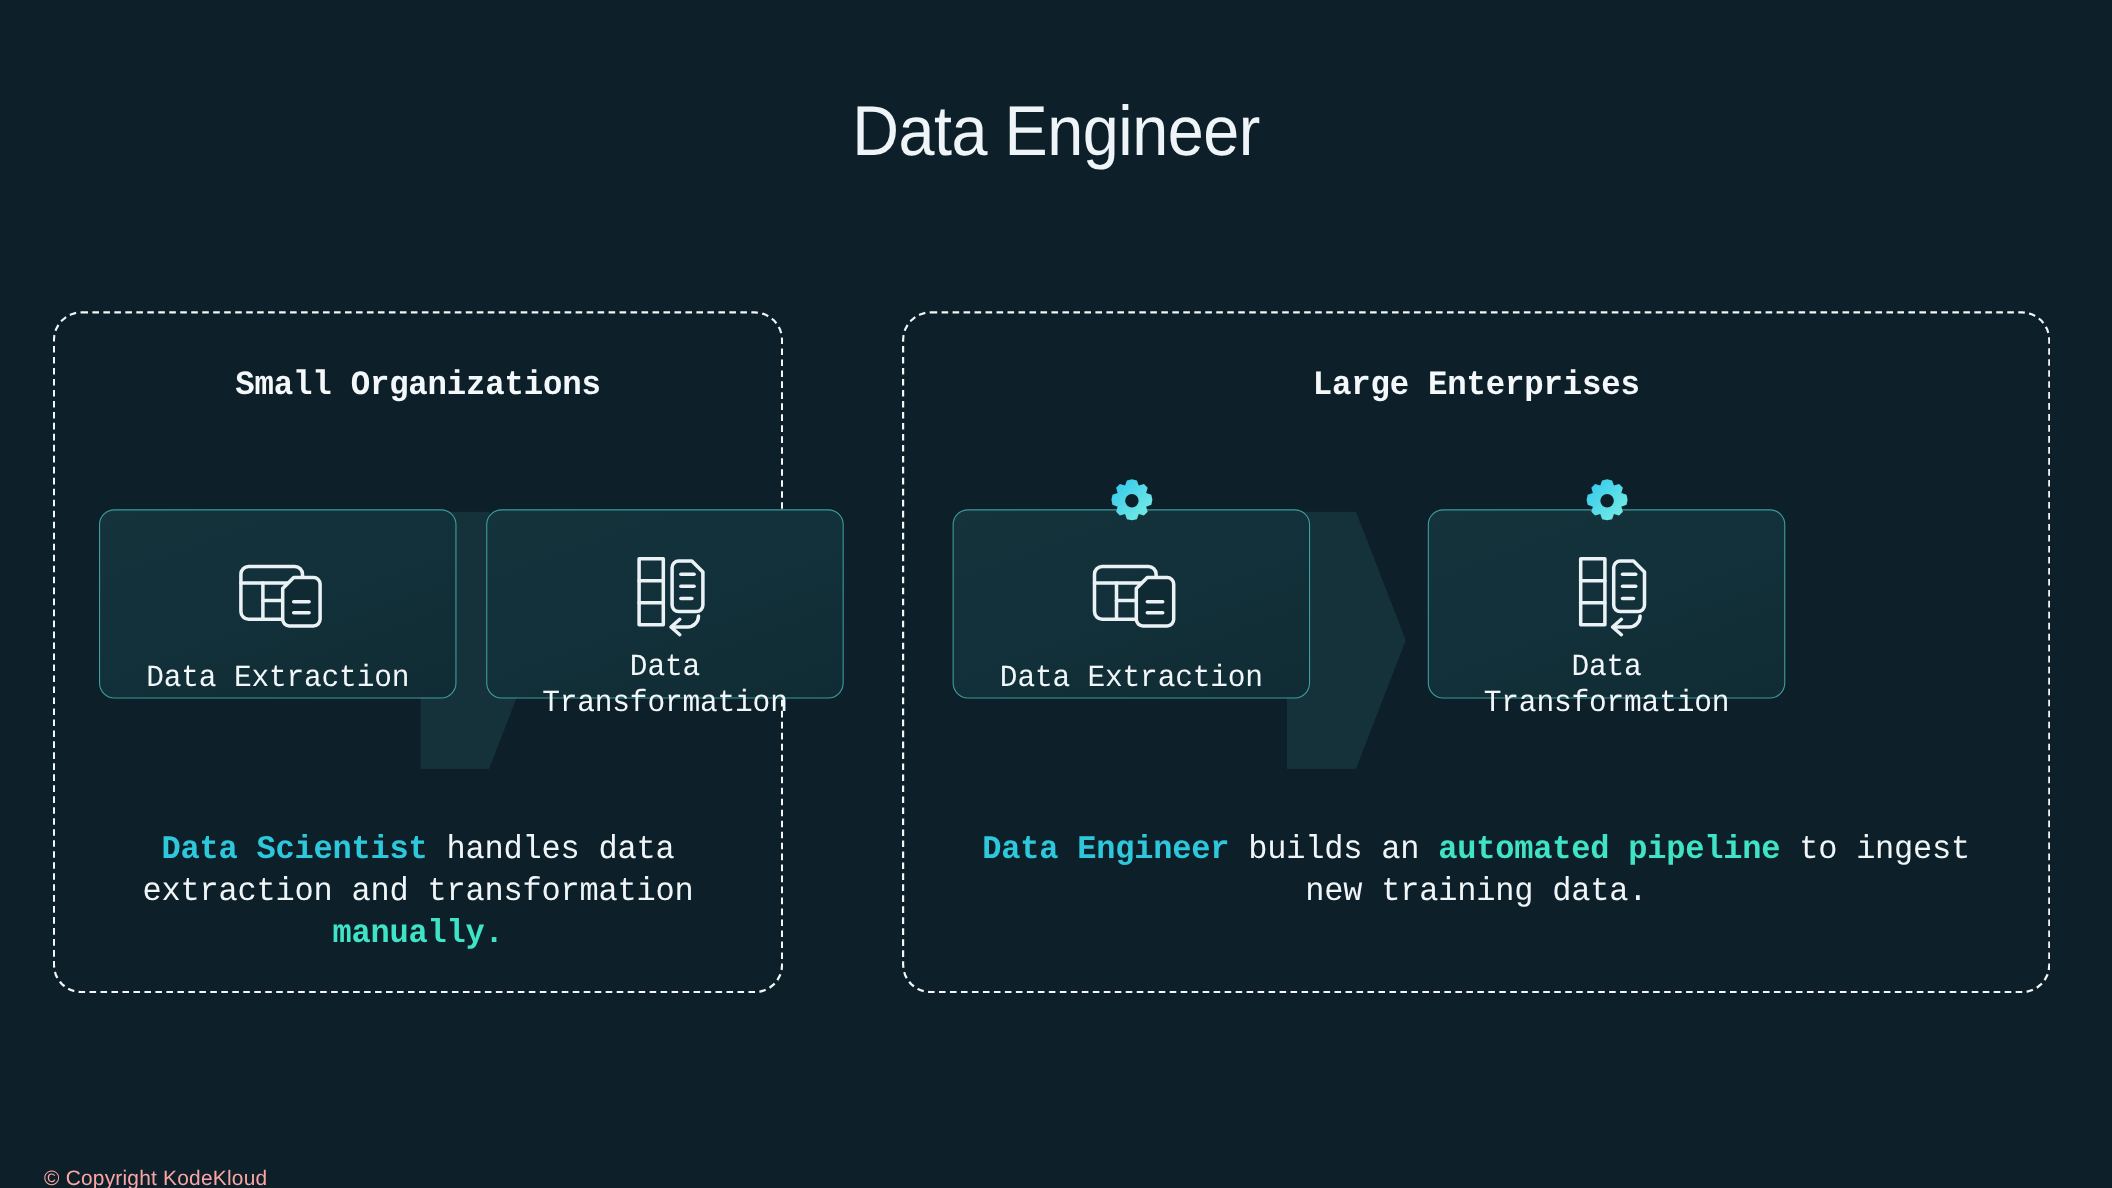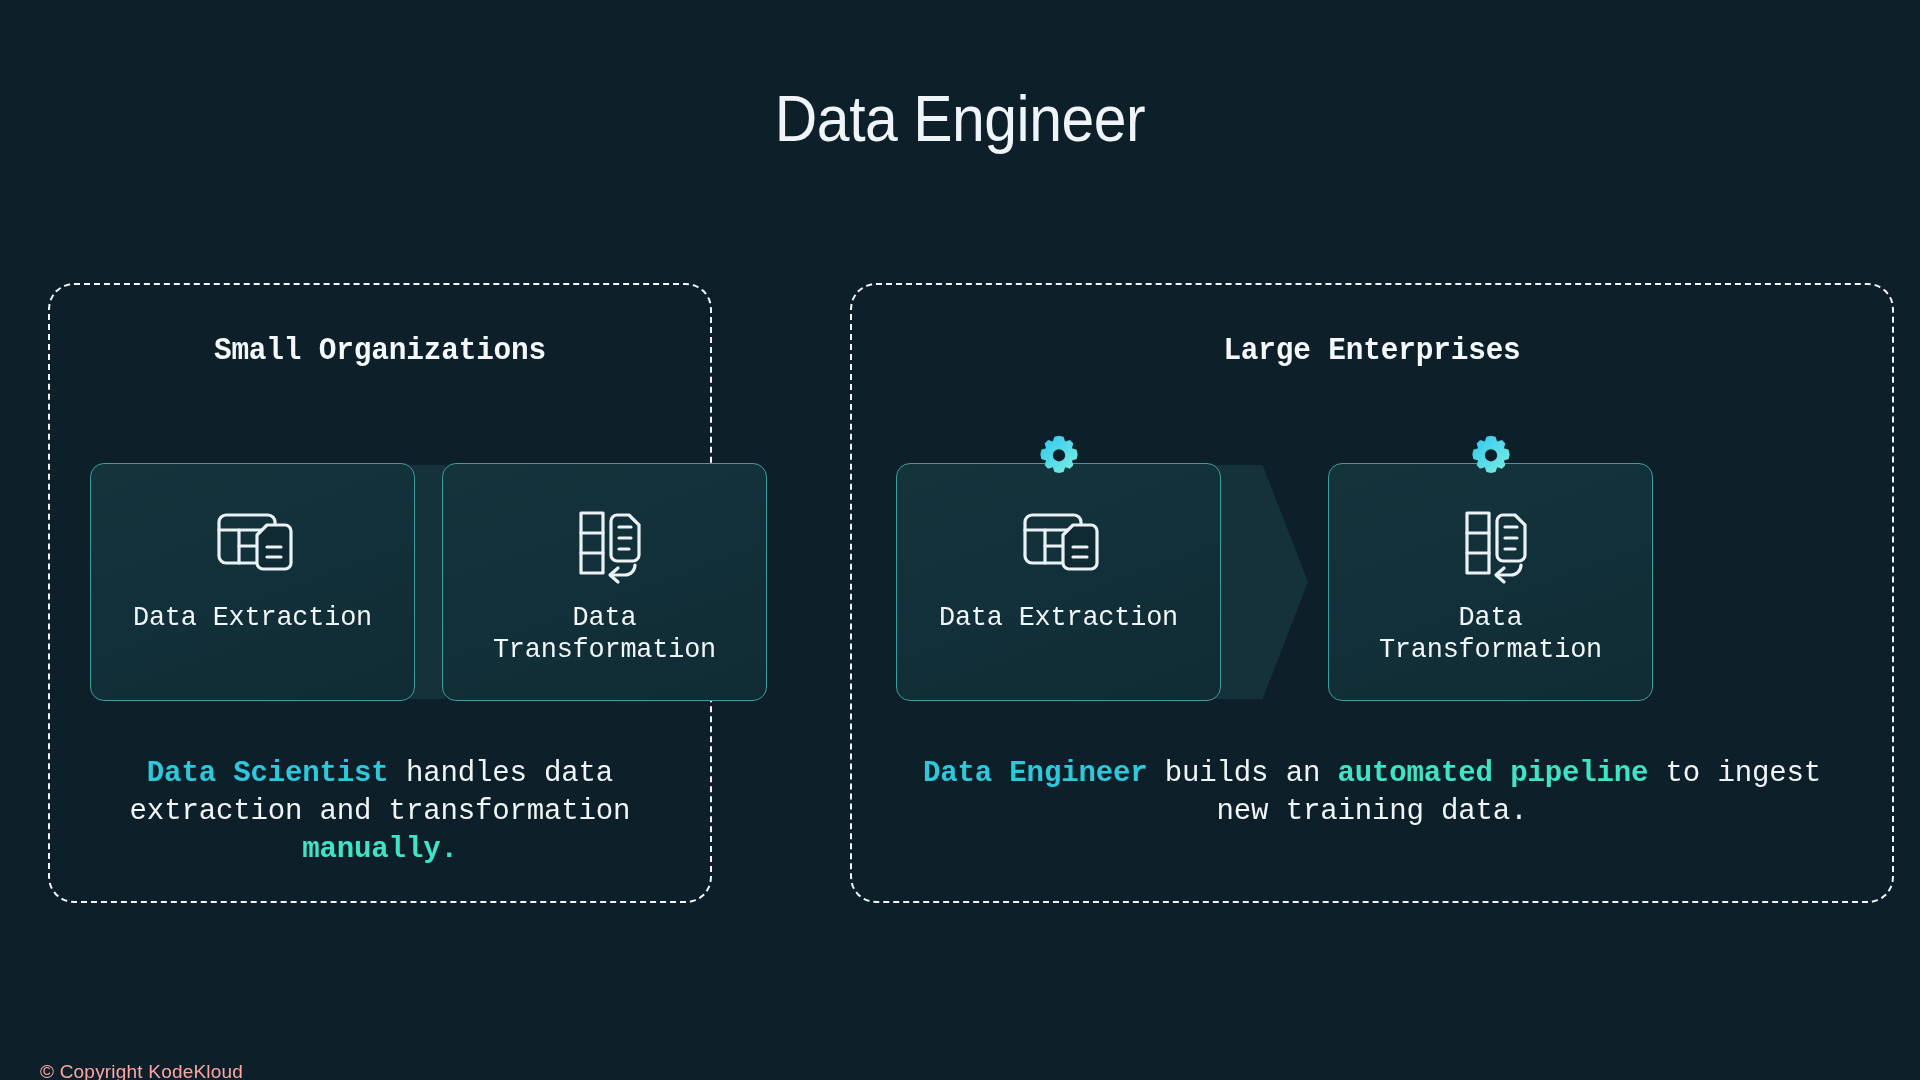--- a/index.html
+++ b/index.html
@@ -31,21 +31,21 @@
   
   .panel {
     position:absolute;
     top:283px;
     height:620px;
     border:2px dashed #f2f6f8;
     border-radius:26px;
     font-family:Liberation Mono, monospace;
   }
   .panel-left  { left:48px;  width:664px; }
-  .panel-right { left:850px; width:1044px; }
+  .panel-right { left:820px; width:1044px; }
 
   .panel-heading {
     position:absolute;
     top:48px; left:0; width:100%;
     text-align:center;
     font-size:31px;
     font-weight:700;
     color:#f4f8fa;
     letter-spacing:-0.2px;
     transform:scaleX(0.95);
@@ -56,21 +56,21 @@
     position:absolute;
     top:178px;
     left:0; width:100%;
     height:240px;
   }
 
   .card {
     position:absolute;
     top:0;
     width:325px;
-    height:238px;
+    height:172px;
     border:1.5px solid #3d9e9d;
     border-radius:14px;
     background:linear-gradient(160deg, #15333b 0%, #123039 55%, #102b33 100%);
     display:flex;
     flex-direction:column;
     align-items:center;
     justify-content:flex-start;
   }
   .card-icon {
     margin-top:28px;

